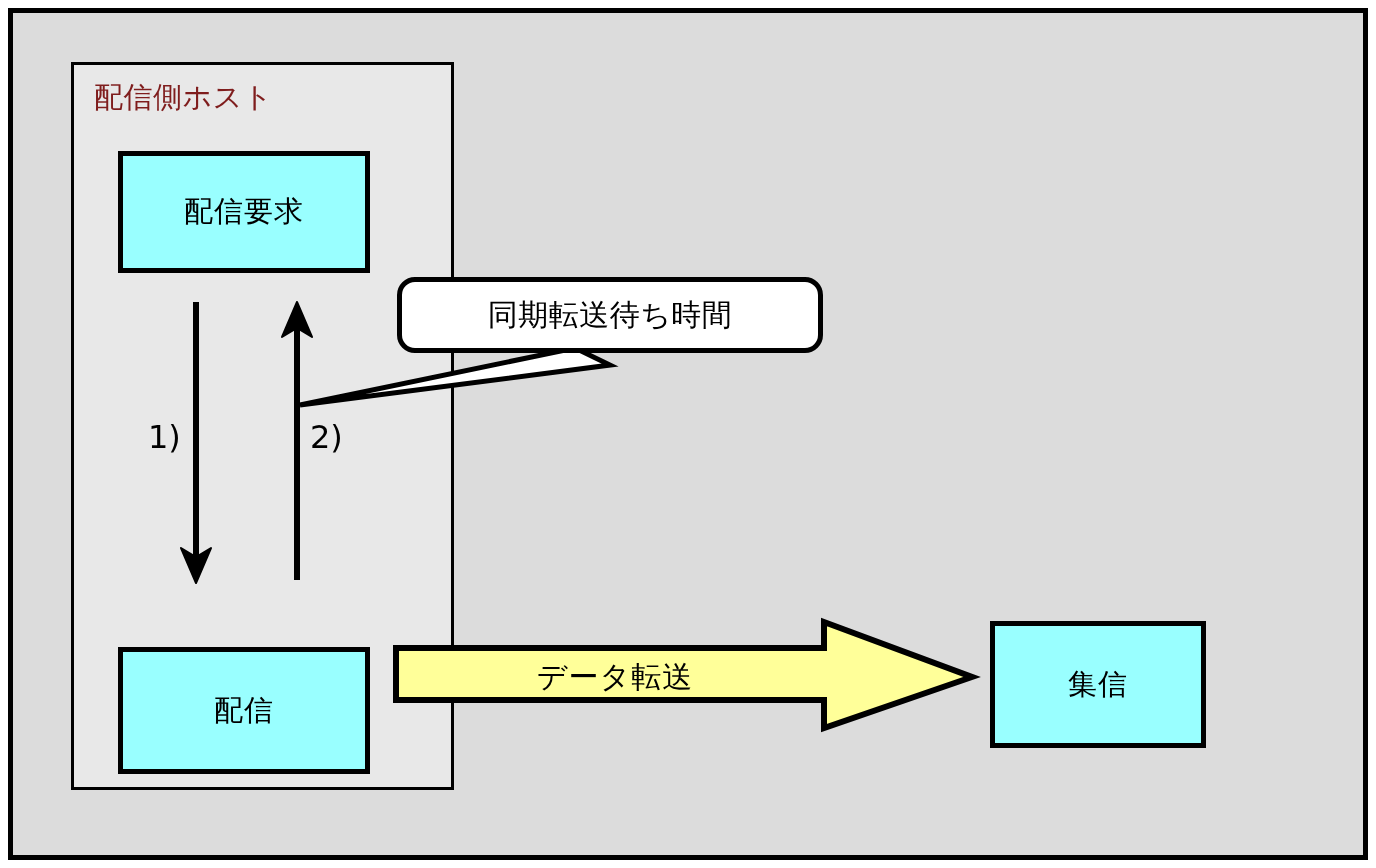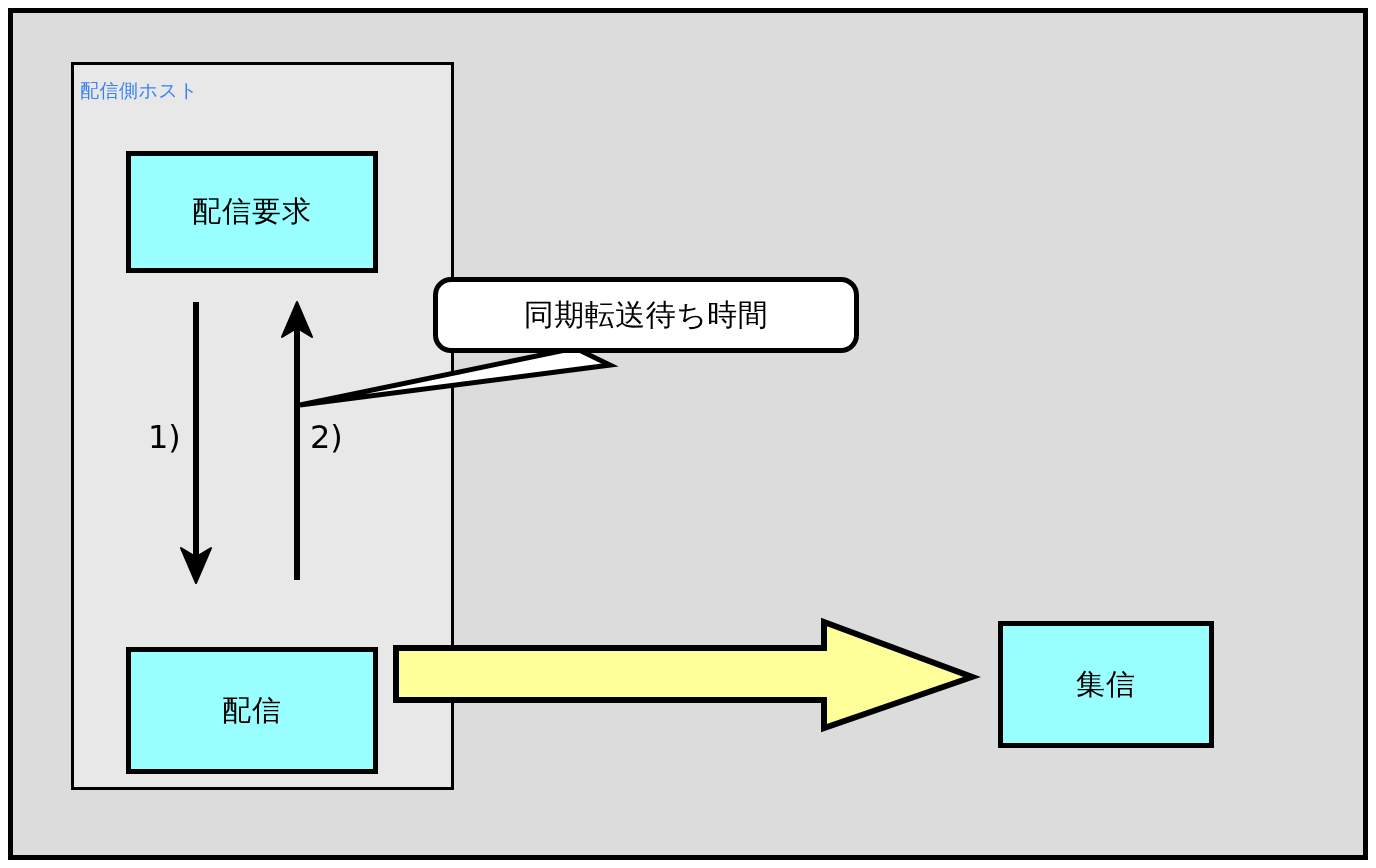--- a/index.html
+++ b/index.html
@@ -35,40 +35,39 @@
     left: 71px;
     top: 62px;
     width: 383px;
     height: 728px;
     box-sizing: border-box;
     border: 3px solid #000000;
     background: #e8e8e8;
   }
   .host-label {
     position: absolute;
-    left: 80px;
+    left: 94px;
     top: 78px;
-    font-size: 19px;
-    color: #3b82f6;
+    font-size: 29px;
+    color: #7f1d1d;
     white-space: nowrap;
     letter-spacing: 0.5px;
   }
   
   .cyan-box {
     position: absolute;
     box-sizing: border-box;
     border: 5px solid #000000;
     background: #99ffff;
     display: flex;
     align-items: center;
     justify-content: center;
     font-size: 29px;
     color: #000000;
     letter-spacing: 1px;
-    margin-left: 8px;
   }
   #box-request {
     left: 118px;
     top: 151px;
     width: 252px;
     height: 122px;
   }
   #box-send {
     left: 118px;
     top: 647px;
@@ -110,21 +109,20 @@
     border: 5px solid #000000;
     border-radius: 18px;
     background: #ffffff;
     display: flex;
     align-items: center;
     justify-content: center;
     font-size: 30px;
     color: #000000;
     letter-spacing: 0.5px;
     z-index: 5;
-    margin-left: 36px;
   }
   
   .transfer-label {
     position: absolute;
     left: 400px;
     top: 657px;
     width: 430px;
     text-align: center;
     font-size: 30px;
     color: #000000;
@@ -163,14 +161,15 @@
     </g>
 
     <polygon points="300,405 575,348 610,365" fill="#ffffff" stroke="#000000" stroke-width="5" stroke-linejoin="miter"></polygon>
   </svg>
 
   <div class="step-label" id="label-step1">1)</div>
   <div class="step-label" id="label-step2">2)</div>
 
   <div class="callout-box">同期転送待ち時間</div>
 
+  <div class="transfer-label">データ転送</div>
 
 </div>
 
 </body></html>

